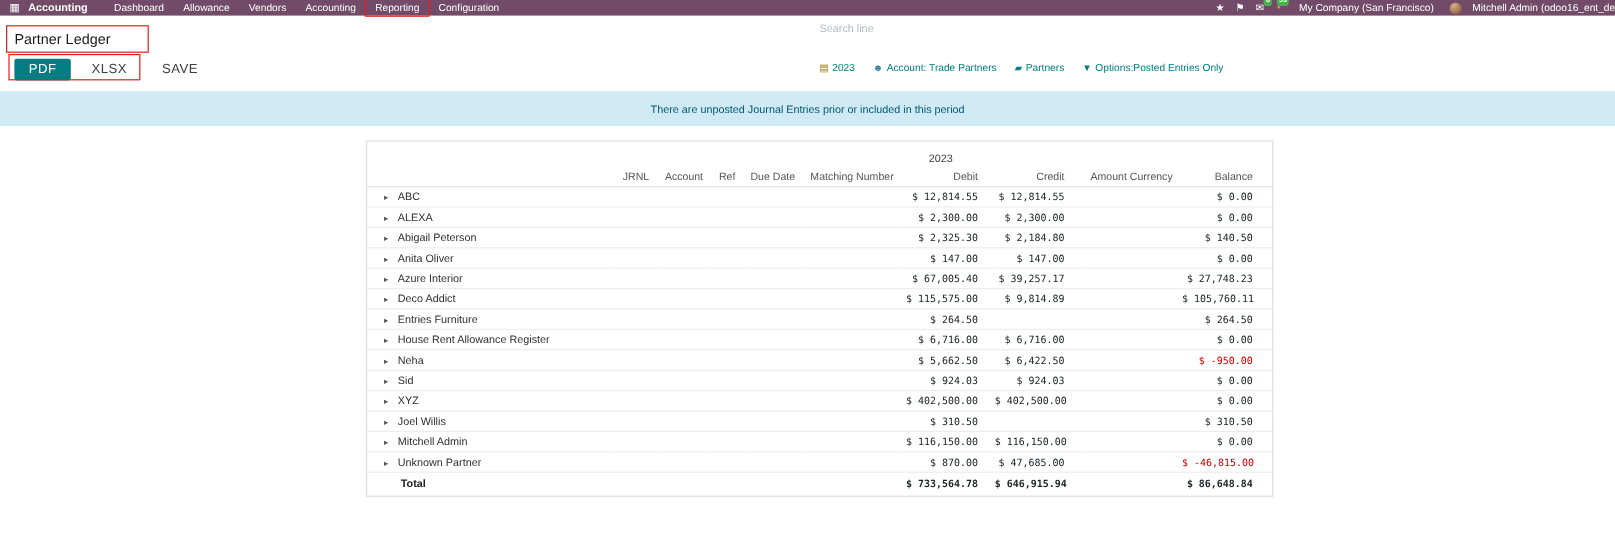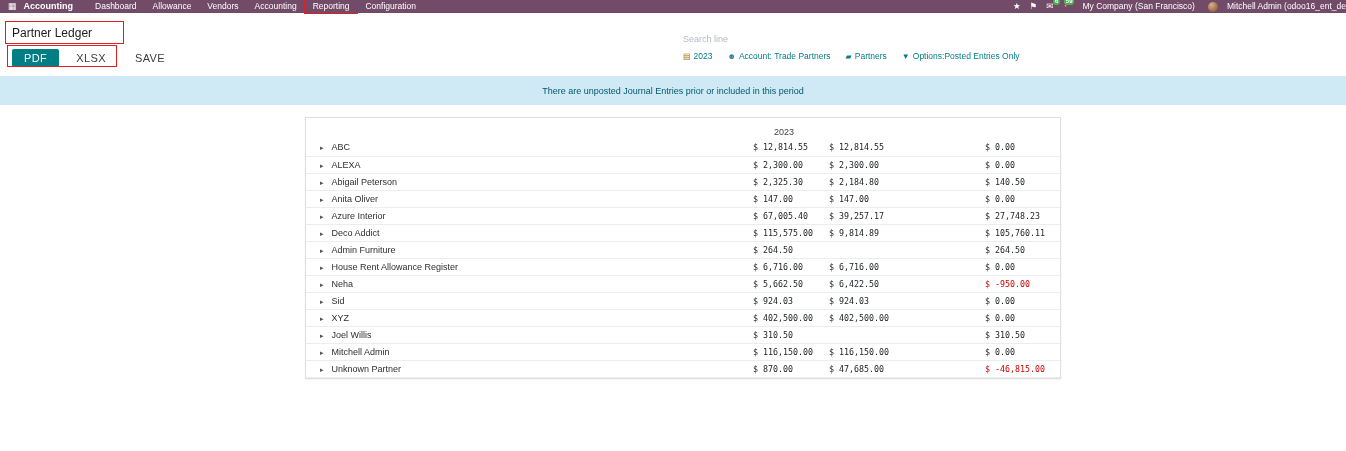--- a/index.html
+++ b/index.html
@@ -25,21 +25,21 @@
   
   .cp-title { position:absolute; left:12px; top:26px; font-size:12px; color:#1b1b1b; }
   .cp-buttons { position:absolute; left:12px; top:49px; display:flex; gap:5px; }
   .cp-btn { font-family:Liberation Sans, sans-serif; font-size:11px; letter-spacing:.4px; padding:3px 12px; border:none; background:transparent; color:#3c3c3c; cursor:pointer; border-radius:2px; }
   .cp-btn.primary { background:#017E84; color:#fff; }
 
   .ann-box { position:absolute; border:1px solid #e02020; pointer-events:none; }
   #ann-title { left:5px; top:21px; width:119px; height:23px; }
   #ann-buttons { left:7px; top:45px; width:110px; height:22px; }
 
-  .search-wrap { position:absolute; left:683px; top:28px; width:380px; }
+  .search-wrap { position:absolute; left:683px; top:14px; width:380px; }
   .search-input { border:none; outline:none; font-size:9px; width:260px; color:#555; font-family:inherit; background:transparent; }
   .search-input::placeholder { color:#b3bac0; }
   .facet-row { position:absolute; left:683px; top:51px; display:flex; gap:15px; align-items:center; }
   .facet { display:flex; align-items:center; cursor:pointer; white-space:nowrap; }
   .facet-icon { font-size:8px; margin-right:3px; }
   .facet-label { font-size:8.5px; color:#017E84; }
 
   
   .banner { position:absolute; left:0; top:76px; width:1346px; height:29px; background:#cfe9f5; color:#00586e; font-size:9px; display:flex; align-items:center; justify-content:center; }
 
@@ -49,21 +49,21 @@
   .year-row td { height:15px; text-align:center; color:#444; font-size:9px; }
   .head-row th { height:16px; font-weight:normal; color:#545454; font-size:8.8px; border-bottom:1px solid #e3e3e3; white-space:nowrap; }
   .th-c { text-align:center; }
   .th-r { text-align:right; padding-right:14px; }
   .th-bal { text-align:right; padding-right:18px; }
   .data-row td { height:17px; border-bottom:1px solid #ededed; }
   .data-row { cursor:pointer; }
   .c-name { padding-left:14px; white-space:nowrap; overflow:hidden; }
   .caret { color:#555; font-size:7px; margin-right:8px; }
   .p-name { color:#2f2f2f; }
-  .num { font-family:"DejaVu Sans Mono",monospace; font-size:8.3px; padding-right:14px; white-space:nowrap; }
+  .num { font-family:"DejaVu Sans Mono",monospace; font-size:8.3px; text-align:right; padding-right:14px; white-space:nowrap; }
   .bal { padding-right:18px; }
   .negative .bal { color:#cc0000; }
   .total-row td { height:20px; border-top:1px solid #4a4a4a; font-weight:bold; }
   .total-row .c-name { padding-left:28px; font-size:9px; color:#1b1b1b; }
 </style>
 </head>
 <body>
 
 <div class="topbar">
   <span class="apps-icon">▦</span>
@@ -141,20 +141,32 @@
         <col style="width:72px">
         <col style="width:84px">
         <col style="width:77px">
     </colgroup>
     <tbody>
       <tr class="year-row">
         <td colspan="5"></td>
         <td colspan="3">2023</td>
         <td colspan="2"></td>
       </tr>
+      <tr class="head-row">
+        <th></th>
+        <th class="th-c">JRNL</th>
+        <th class="th-c">Account</th>
+        <th class="th-c">Ref</th>
+        <th class="th-c">Due Date</th>
+        <th class="th-c">Matching Number</th>
+        <th class="th-r">Debit</th>
+        <th class="th-r">Credit</th>
+        <th class="th-c">Amount Currency</th>
+        <th class="th-bal">Balance</th>
+      </tr>
       <tr class="data-row">
           <td class="c-name">
             <span class="caret">▸</span><span class="p-name">ABC</span>
           </td>
           <td></td>
           <td></td>
           <td></td>
           <td></td>
           <td></td>
           <td class="num">$ 12,814.55</td>
@@ -227,21 +239,21 @@
           <td></td>
           <td></td>
           <td></td>
           <td class="num">$ 115,575.00</td>
           <td class="num">$ 9,814.89</td>
           <td class="num"></td>
           <td class="num bal">$ 105,760.11</td>
         </tr>
         <tr class="data-row">
           <td class="c-name">
-            <span class="caret">▸</span><span class="p-name">Admin Furniture</span>
+            <span class="caret">▸</span><span class="p-name">Entries Furniture</span>
           </td>
           <td></td>
           <td></td>
           <td></td>
           <td></td>
           <td></td>
           <td class="num">$ 264.50</td>
           <td class="num"></td>
           <td class="num"></td>
           <td class="num bal">$ 264.50</td>
@@ -337,15 +349,27 @@
           <td></td>
           <td></td>
           <td></td>
           <td></td>
           <td></td>
           <td class="num">$ 870.00</td>
           <td class="num">$ 47,685.00</td>
           <td class="num"></td>
           <td class="num bal">$ -46,815.00</td>
         </tr>
+      <tr class="total-row">
+        <td class="c-name">Total</td>
+        <td></td>
+          <td></td>
+          <td></td>
+          <td></td>
+          <td></td>
+        <td class="num">$ 733,564.78</td>
+        <td class="num">$ 646,915.94</td>
+        <td class="num"></td>
+        <td class="num bal">$ 86,648.84</td>
+      </tr>
     </tbody>
   </table>
 </div>
 
 </body></html>

